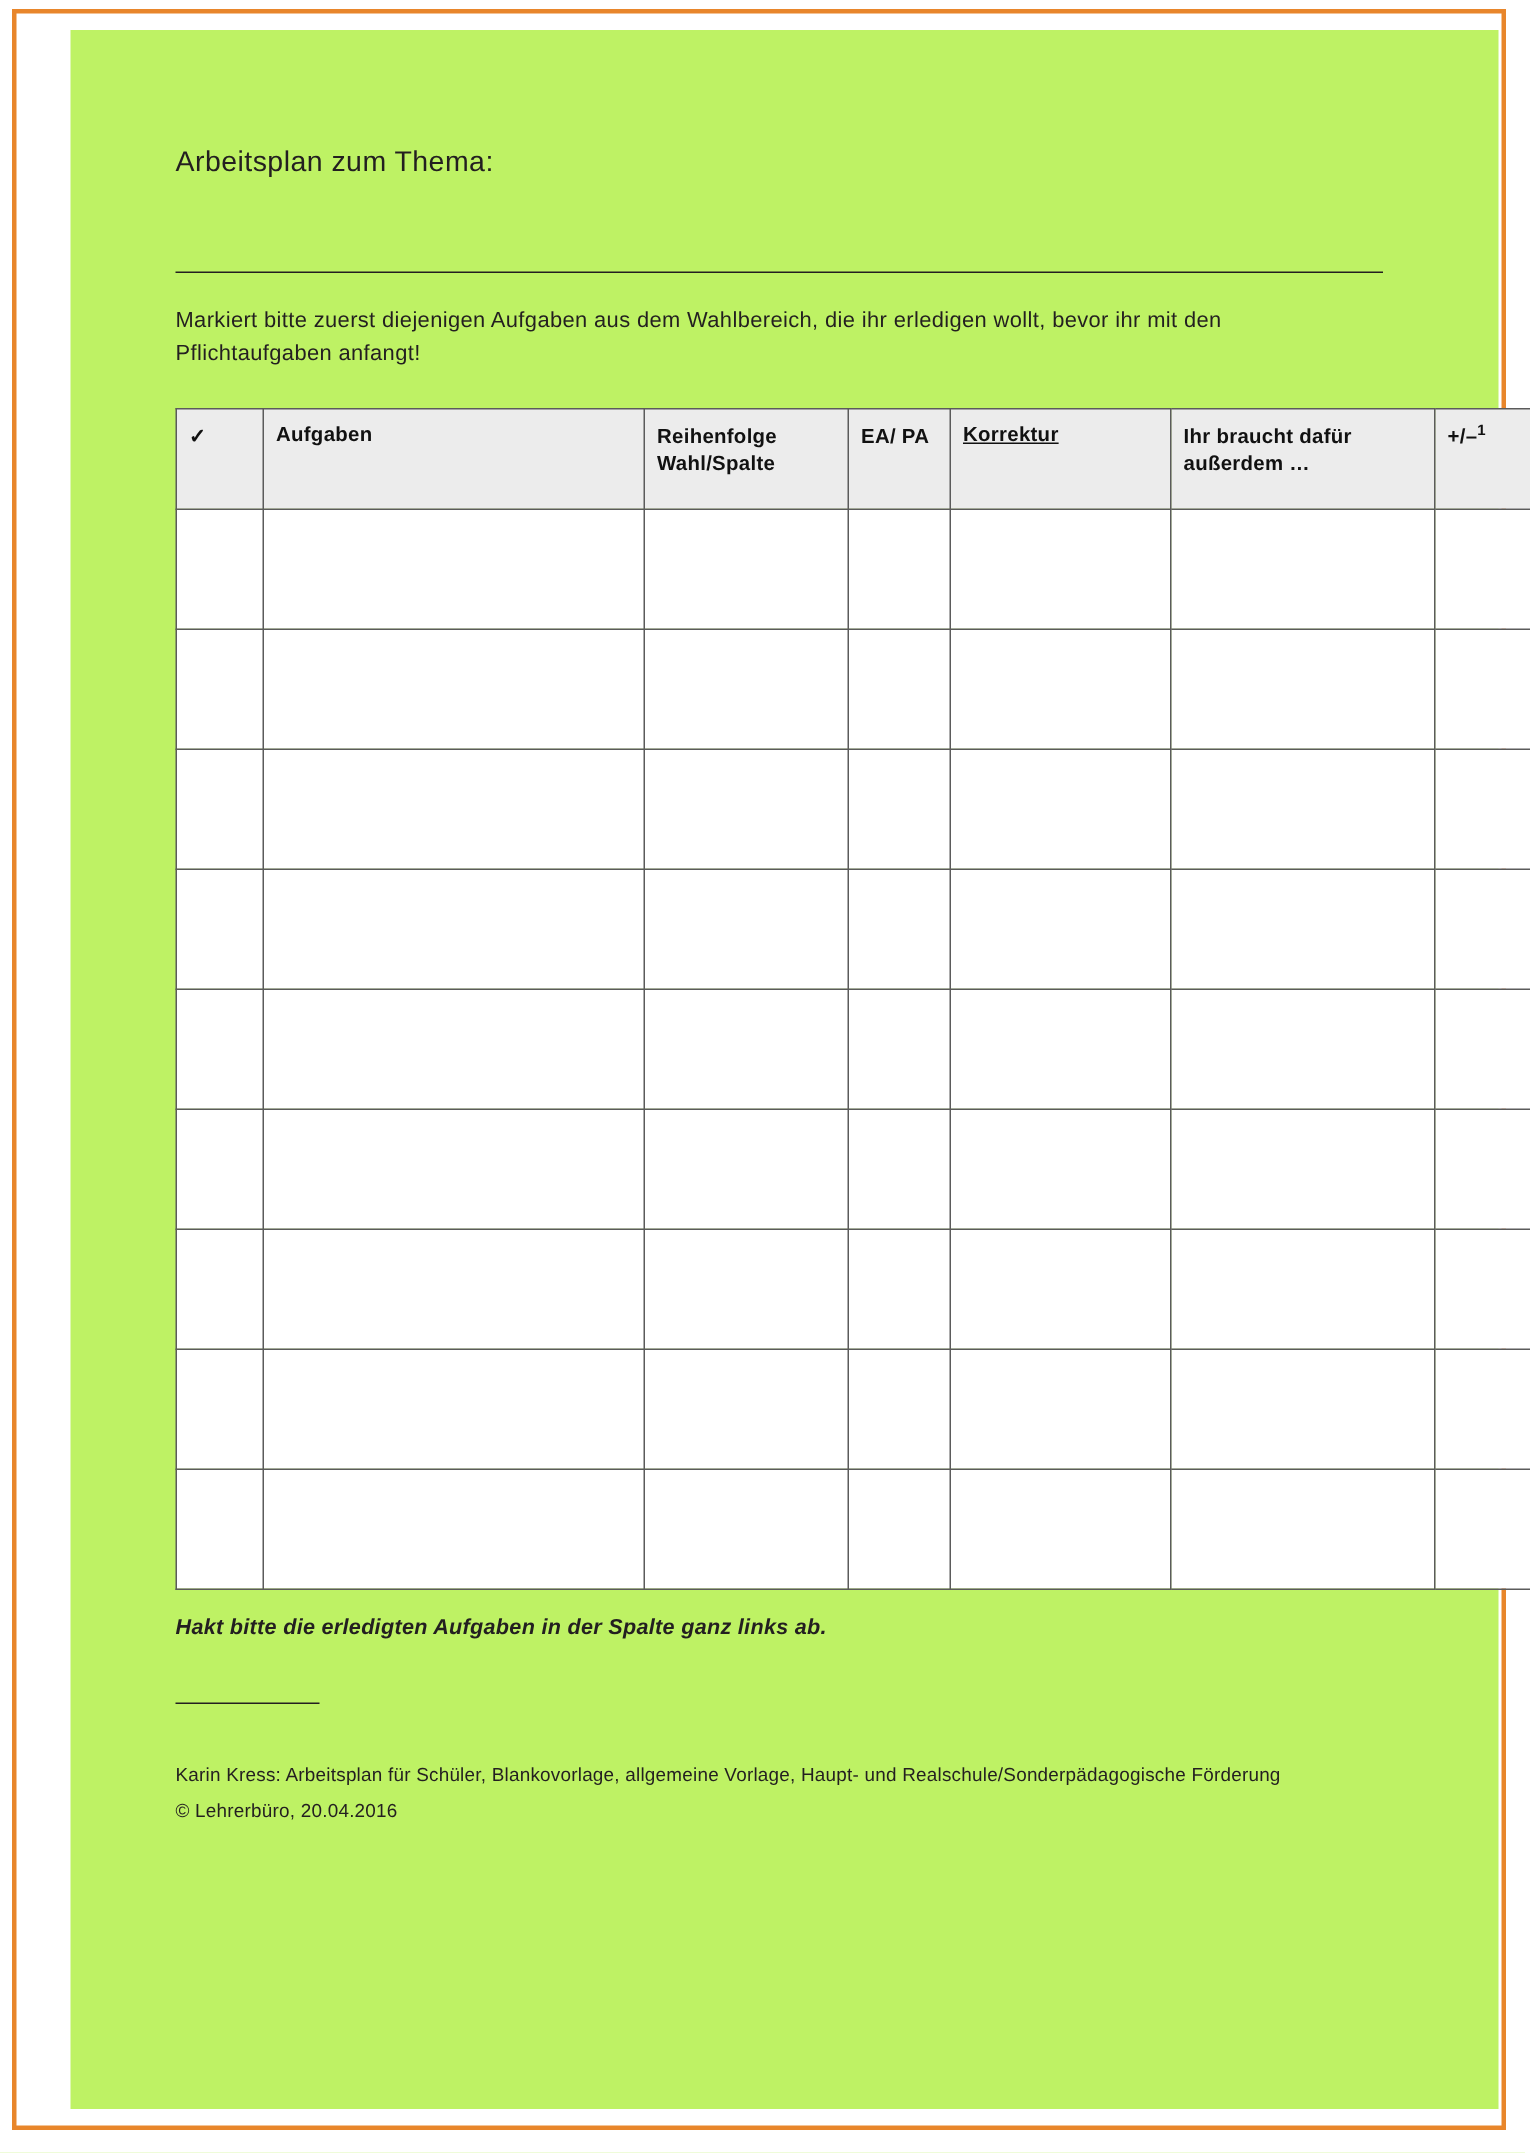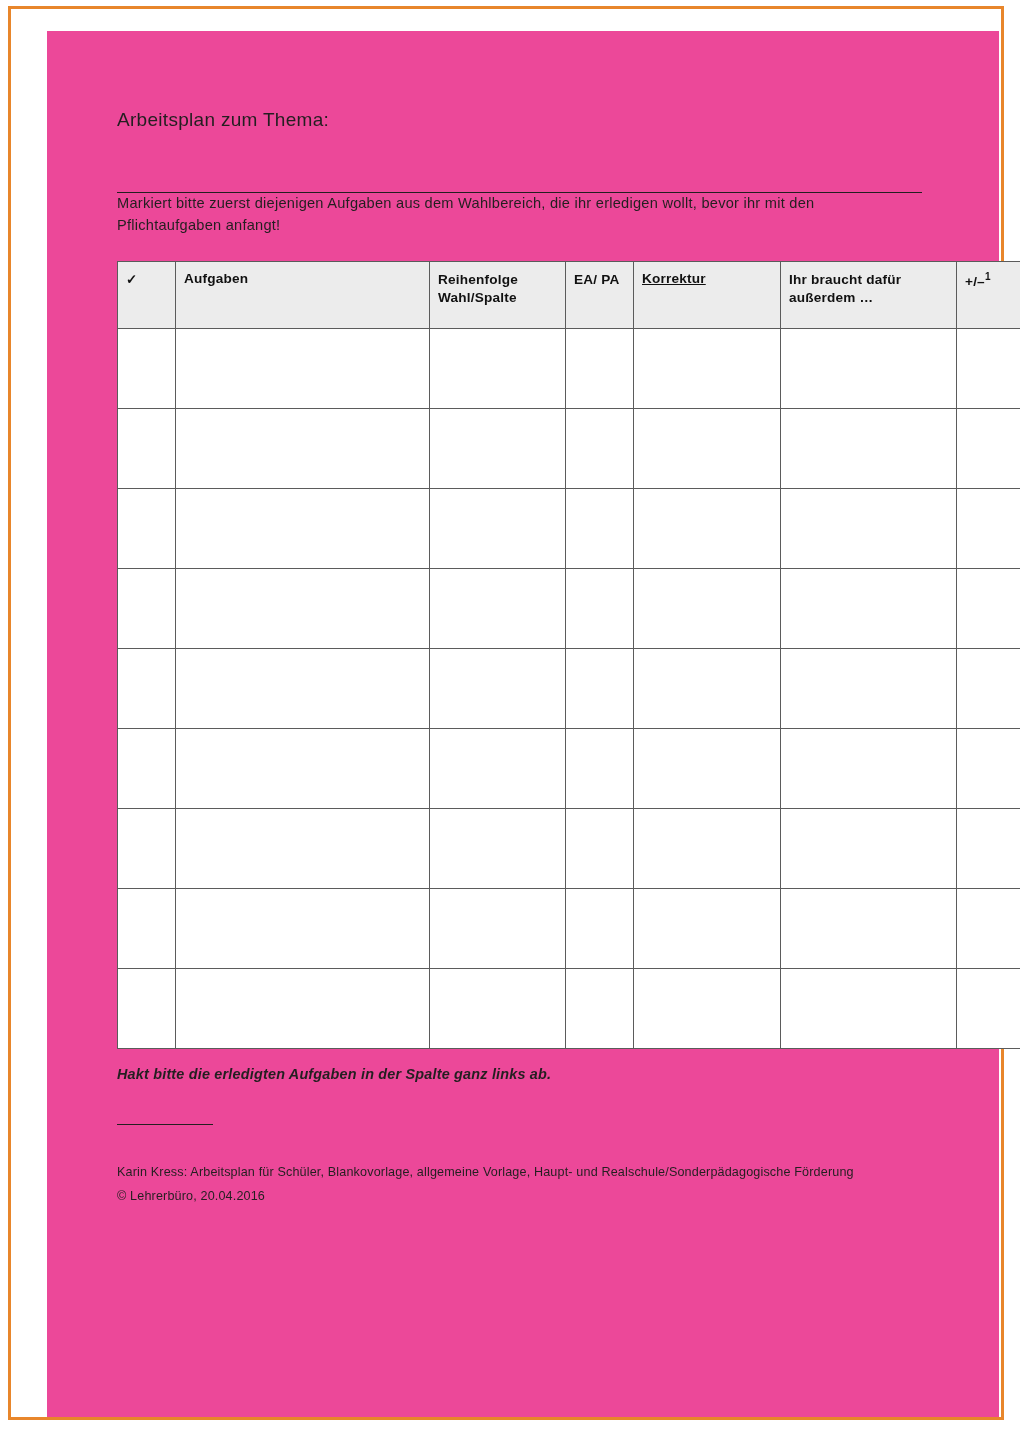--- a/index.html
+++ b/index.html
@@ -21,24 +21,24 @@
     top: 6px;
     width: 996px;
     height: 1414px;
     border: 3px solid #E8862B;
     box-sizing: border-box;
     background: #ffffff;
   }
   .page-inner {
     position: absolute;
     left: 36px;
-    top: 22px;
+    top: 11px;
     width: 952px;
     height: 1386px;
-    background: #ec4899;
+    background: #bef264;
     box-sizing: border-box;
   }
   .sheet {
     position: absolute;
     left: 0;
     top: 0;
     right: 0;
     bottom: 0;
     padding: 0;
   }
@@ -75,20 +75,21 @@
   .line-fill {
     border-bottom: 1.1px solid #231f20;
     height: 13px;
     margin-left: 6px;
     margin-right: 18px;
   }
   .name-line { width: 388px; }
   .datum-line { width: 205px; margin-right: 0; }
 
   .intro {
+    margin-top: 22px;
     font-size: 14.6px;
     line-height: 1.5;
     color: #231f20;
     letter-spacing: 0.25px;
     width: 800px;
   }
 
   table.plan {
     margin-top: 24px;
     border-collapse: collapse;

